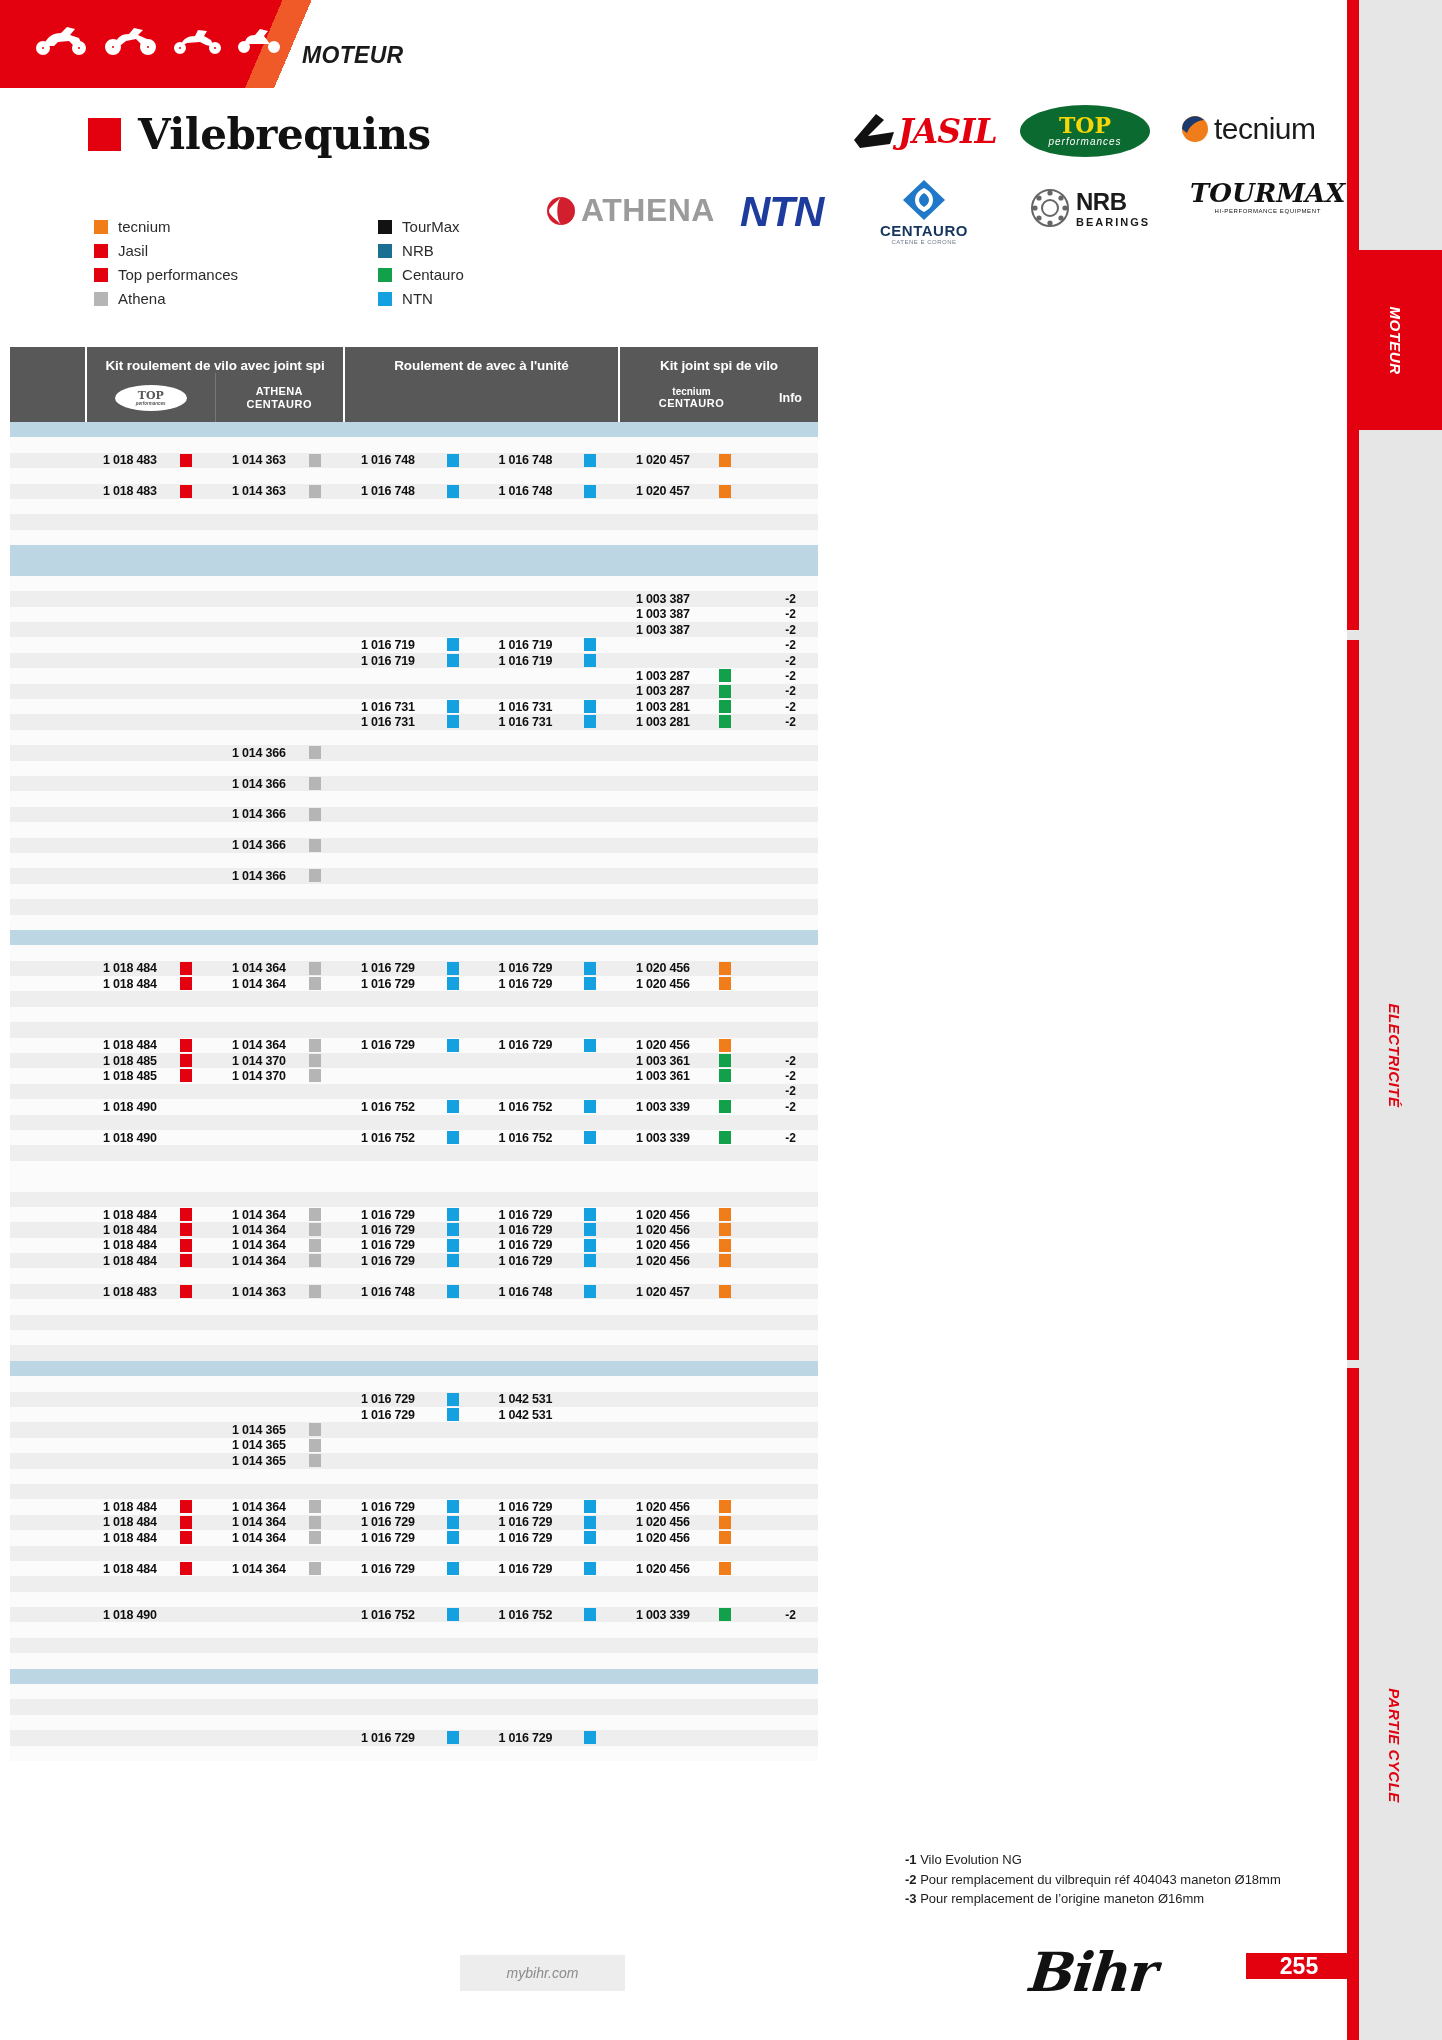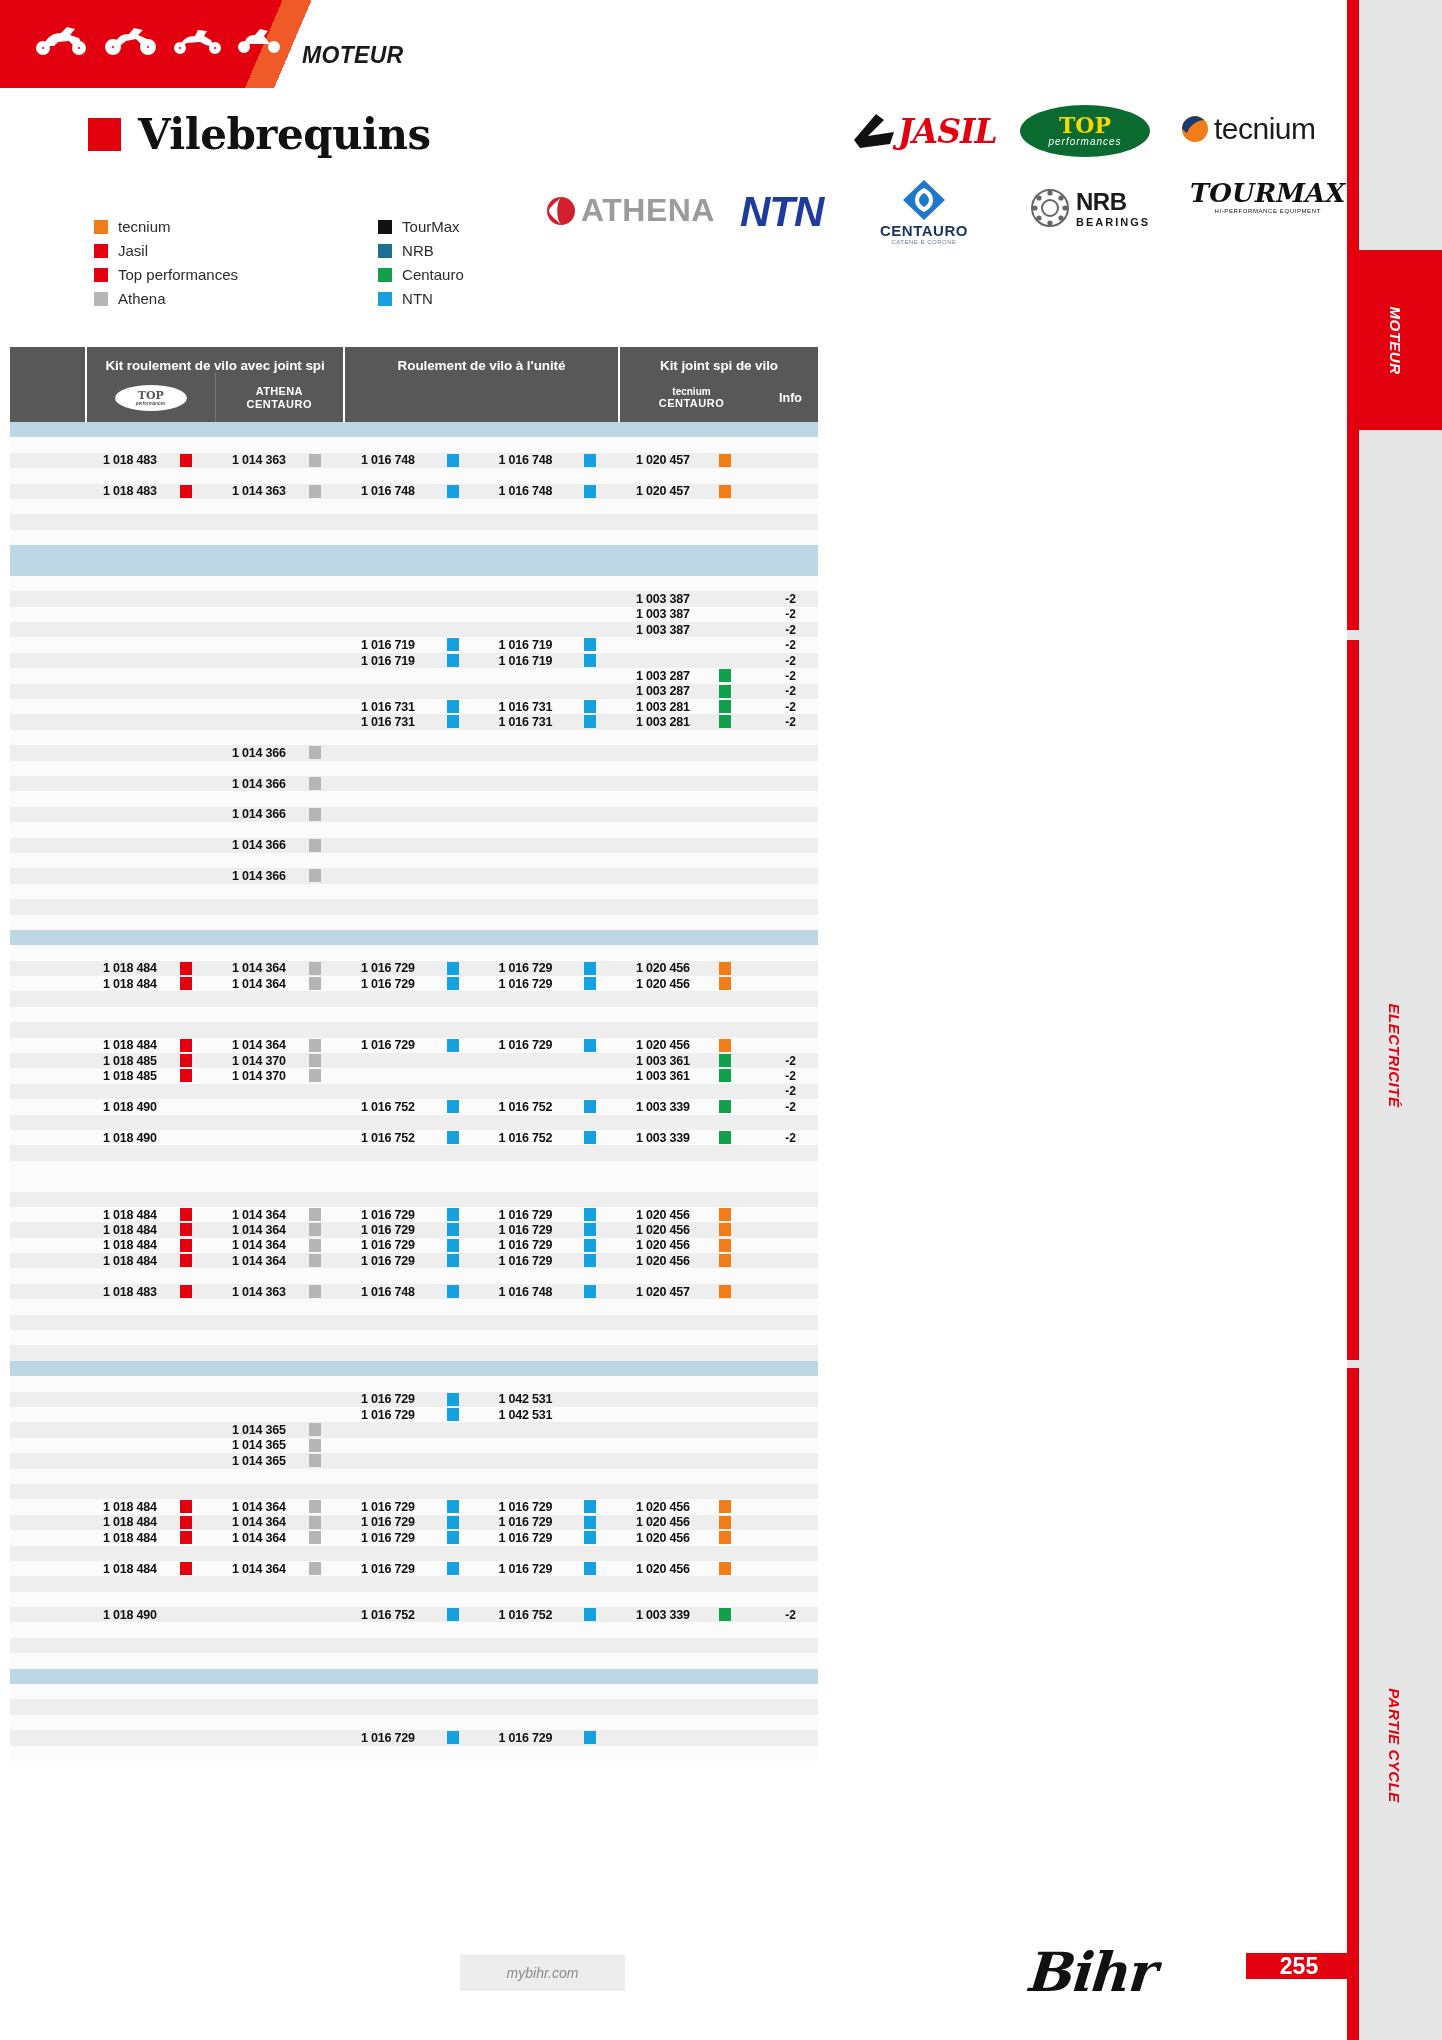--- a/index.html
+++ b/index.html
@@ -299,21 +299,21 @@
           <div class="th-subcell">
             <span class="hdr-ath">
               <span class="a1">ATHENA</span>
               <span class="a2">CENTAURO</span>
             </span>
           </div>
         </div>
       </div>
 
       <div class="th th-c2">
-        <div class="th-title">Roulement de vilo à l'unité</div>
+        <div class="th-title">Roulement de avec à l'unité</div>
       </div>
 
       <div class="th th-c3">
         <div class="th-title">Kit joint spi de vilo</div>
         <div class="th-sub">
           <div class="th-subcell" style="flex:2.6;border:0;">
             <span class="hdr-tec">
               <span class="t1">tecnium</span>
               <span class="t2">CENTAURO</span>
             </span>
@@ -1481,20 +1481,25 @@
           <div class="cell c1"></div>
           <div class="cell c2"></div>
           <div class="cell c3"></div>
           <div class="cell c4"></div>
           <div class="cell c5"></div>
           <div class="cell c6"></div>
         </div>
       </div>
   </div>
 
+  <div class="footnotes" id="footnotes">
+      <div><b>-1 </b><span>Vilo Evolution NG</span></div>
+      <div><b>-2 </b><span>Pour remplacement du vilbrequin réf 404043 maneton Ø18mm</span></div>
+      <div><b>-3 </b><span>Pour remplacement de l’origine maneton Ø16mm</span></div>
+    </div>
 
   <div class="footer-url">mybihr.com</div>
   <div class="bihr-logo">
     <span>Bihr</span>
   </div>
   <div class="page-num">255</div>
 
   <div class="rail"></div>
   <div class="rail-red" style="top:0;height:630px;"></div>
   <div class="rail-red" style="top:640px;height:720px;"></div>

